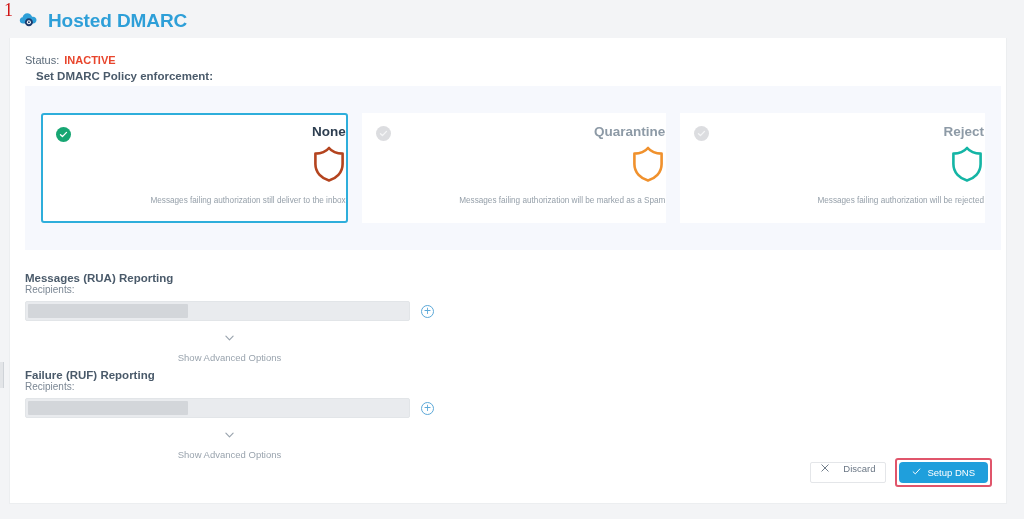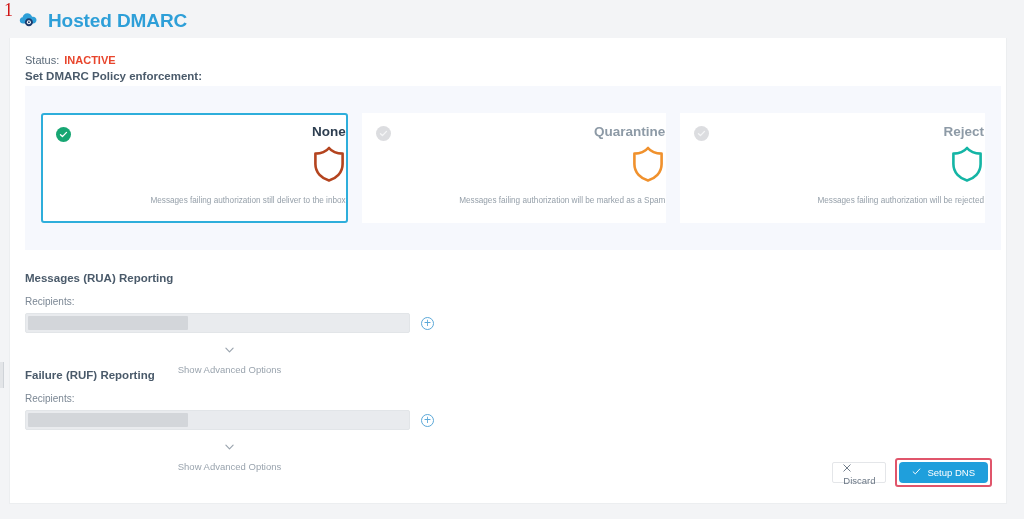--- a/index.html
+++ b/index.html
@@ -98,20 +98,21 @@
   .status-value {
     color: #e8452c;
     font-weight: bold;
     font-size: 11px;
   }
 
   .section-label {
     font-size: 11.5px;
     font-weight: bold;
     color: #4a5a6a;
+    margin-left: 11px;
   }
   .policy-label {
     position: absolute;
     left: 15px;
     top: 32px;
   }
 
   
   .policy-panel {
     position: absolute;
@@ -173,21 +174,20 @@
     text-align: center;
     line-height: 1.3;
   }
 
   
   .report-block { position: absolute; left: 15px; }
   .report-title { font-size: 11.5px; font-weight: bold; color: #4a5a6a; }
   .recipients-label {
     font-size: 10px;
     color: #7b8794;
-    margin-top: 12px;
   }
   .input-row {
     display: flex;
     align-items: center;
     margin-top: 6px;
   }
   .text-input {
     width: 385px;
     height: 20px;
     background: #e9ebee;
@@ -235,30 +235,29 @@
   .footer {
     position: absolute;
     right: 14px;
     bottom: 16px;
     display: flex;
     align-items: center;
     gap: 9px;
   }
   .btn-discard {
     display: flex;
-    gap: 1px;
+    gap: 14px;
     height: 21px;
     padding: 0 10px;
     background: #ffffff;
     border: 1px solid #e4e6e9;
     border-radius: 2px;
     font-size: 9.5px;
     color: #6b7785;
     cursor: pointer;
-    flex-direction: column;
   }
   .btn-setup-wrap {
     padding: 2px;
     border: 2px solid #e0556b;
     border-radius: 3px;
     background: transparent;
   }
   .btn-setup {
     display: flex;
     align-items: center;

